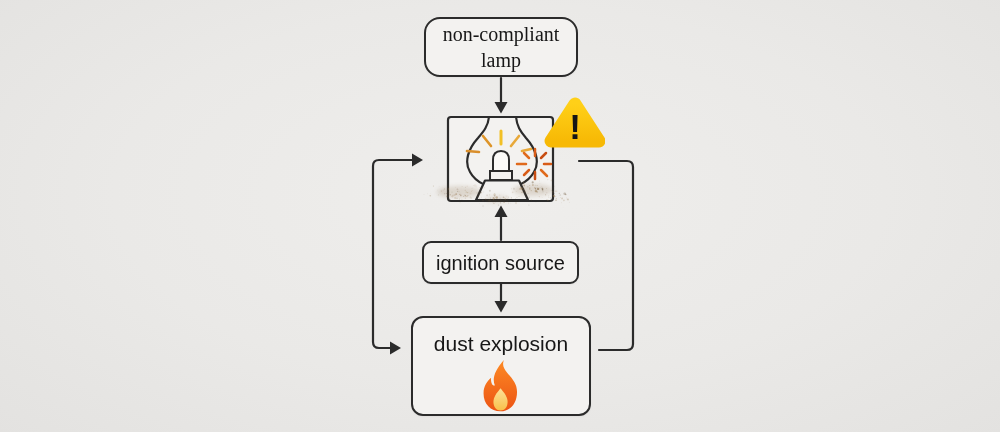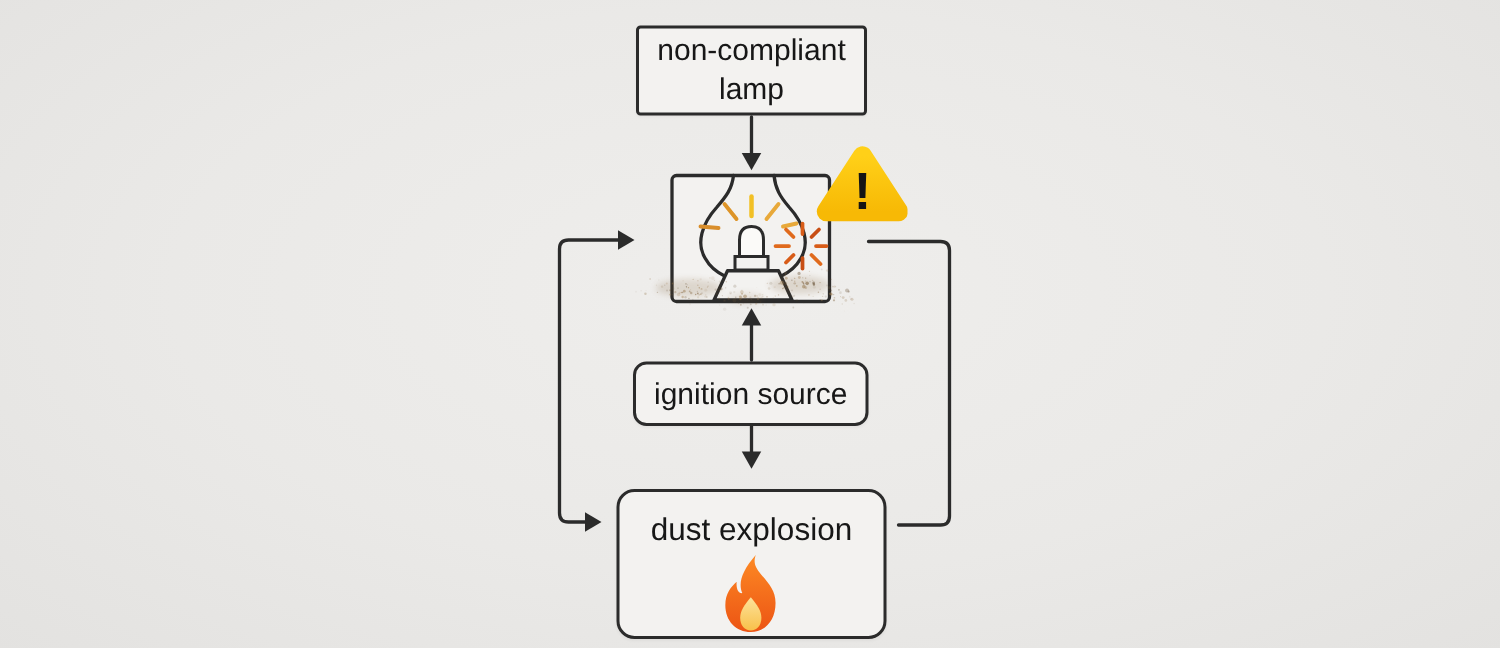--- a/index.html
+++ b/index.html
@@ -18,24 +18,24 @@
     display:flex;
     align-items:center;
     justify-content:center;
     text-align:center;
     color:#171717;
     font-size:20px;
     font-weight:500;
     line-height:1.3;
     box-shadow:0 1px 2px rgba(0,0,0,0.04);
   }
-  .node-lamp-label{left:424px;top:17px;width:154px;height:60px;border-radius:3px;padding:0 6px;}
+  .node-lamp-label{left:424px;top:17px;width:154px;height:60px;border-radius:16px;padding:0 6px;font-family:Liberation Serif, serif;}
   .node-ignition{left:422px;top:241px;width:157px;height:43px;border-radius:9px;}
   .node-explosion{
-    left:411px;top:326px;width:180px;height:100px;border-radius:12px;
+    left:411px;top:316px;width:180px;height:100px;border-radius:12px;
     flex-direction:column;justify-content:flex-start;padding-top:12px;gap:2px;
   }
   .node-explosion .label-line{font-size:21px;}
   svg.overlay{position:absolute;left:0;top:0;width:1000px;height:432px;pointer-events:none;}
   svg.lamp-art{position:absolute;left:420px;top:95px;width:185px;height:120px;}
   .edge{stroke:#2b2b2b;stroke-width:2.2;fill:none;stroke-linecap:round;}
   .head{fill:#2b2b2b;stroke:none;}
 </style>
 </head>
 <body>

